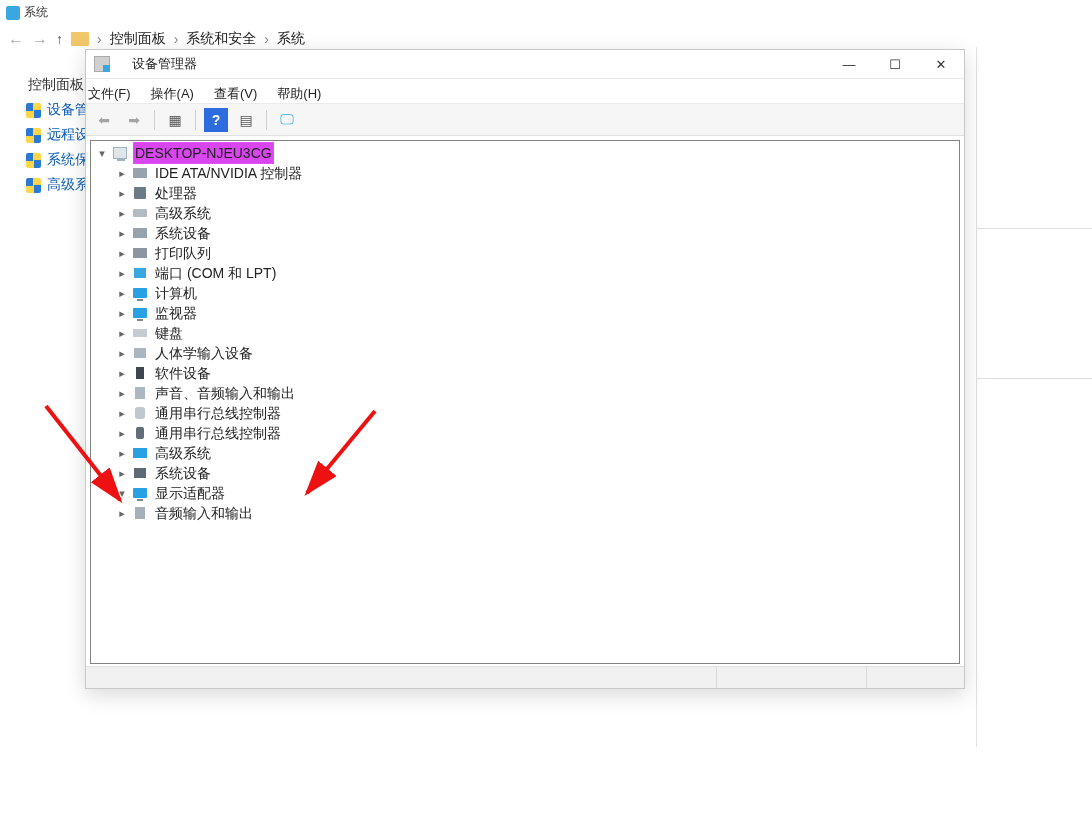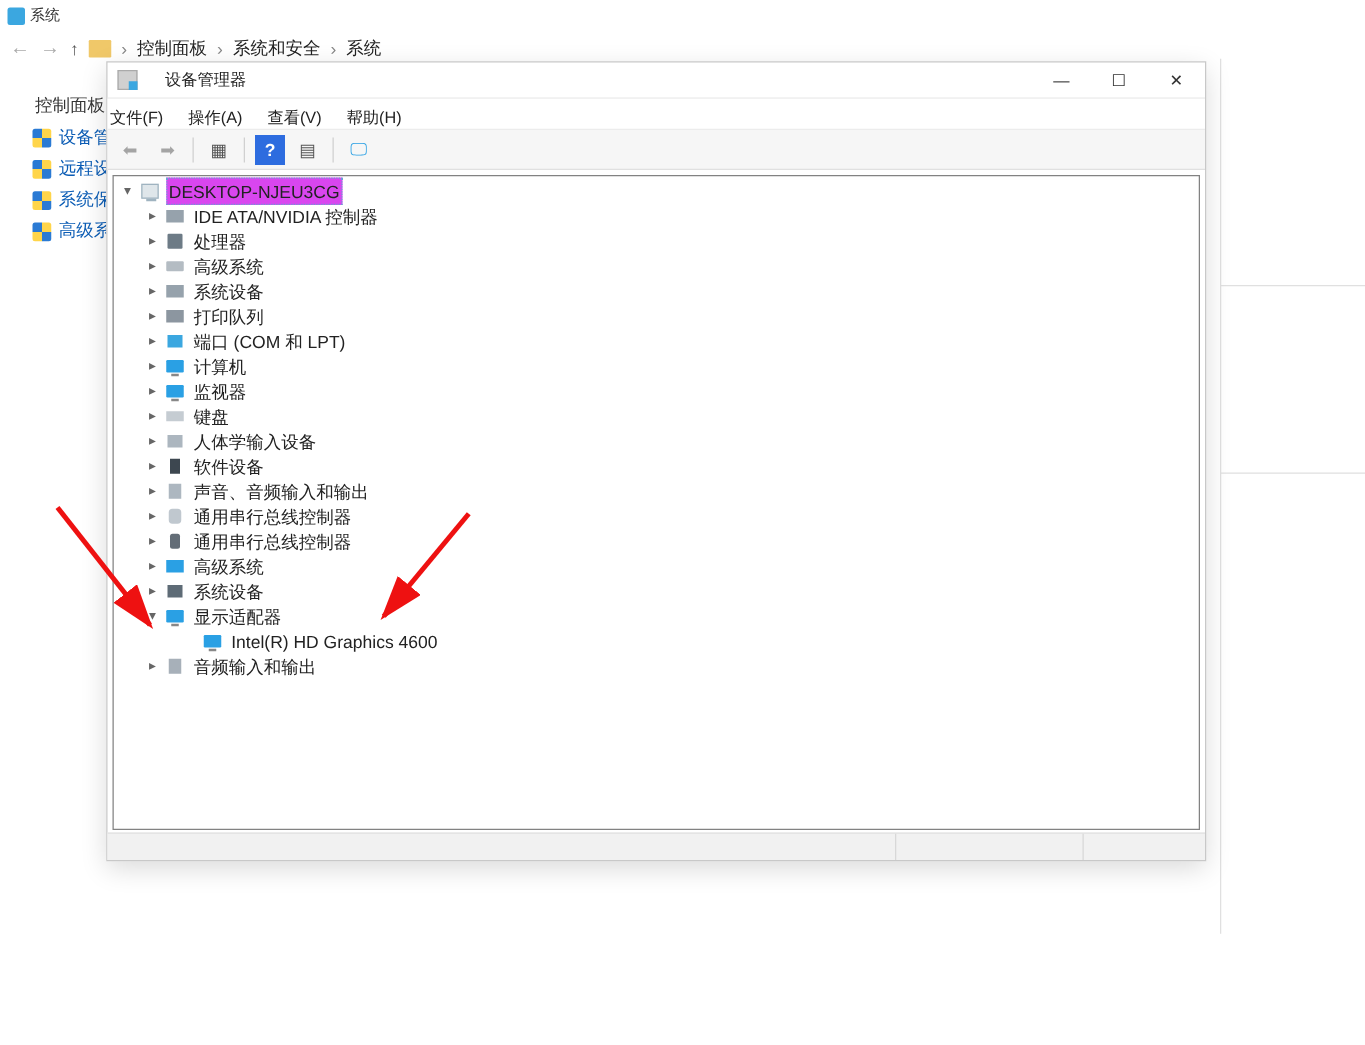--- a/index.html
+++ b/index.html
@@ -273,27 +273,20 @@
           </span>
           <span class="label">系统设备</span>
         </div>
         <div class="node" style="padding-left: 20px;">
           <span class="twisty">▾</span>
           <span class="nicon">
             <span class="ic-monitor"></span>
           </span>
           <span class="label">显示适配器</span>
         </div>
-        <div class="node" style="padding-left: 50px;">
-          <span class="twisty blank">▸</span>
-          <span class="nicon">
-            <span class="ic-monitor"></span>
-          </span>
-          <span class="label">Intel(R) HD Graphics 4600</span>
-        </div>
         <div class="node" style="padding-left: 20px;">
           <span class="twisty">▸</span>
           <span class="nicon">
             <span class="ic-audio"></span>
           </span>
           <span class="label">音频输入和输出</span>
         </div>
       </div>
   </div>
 

